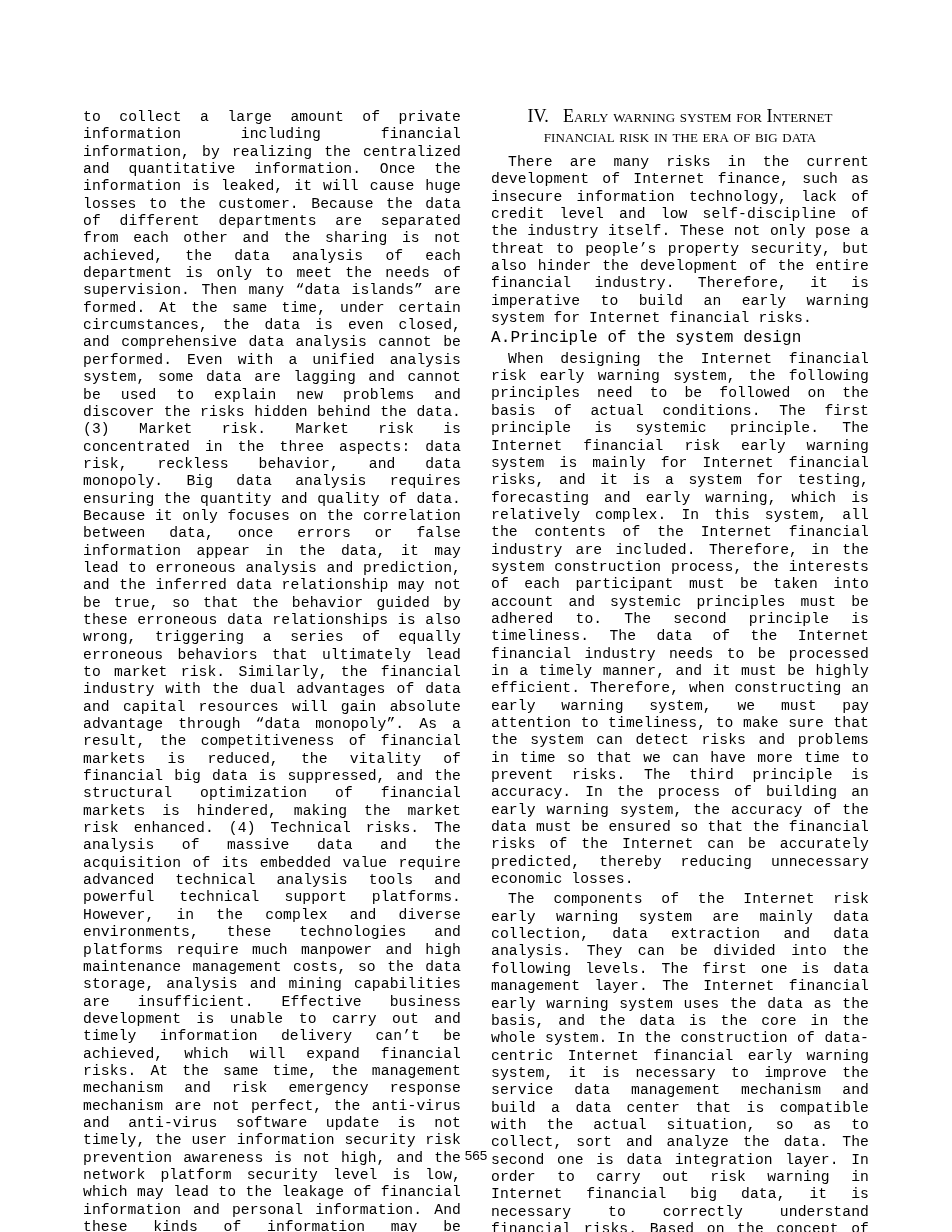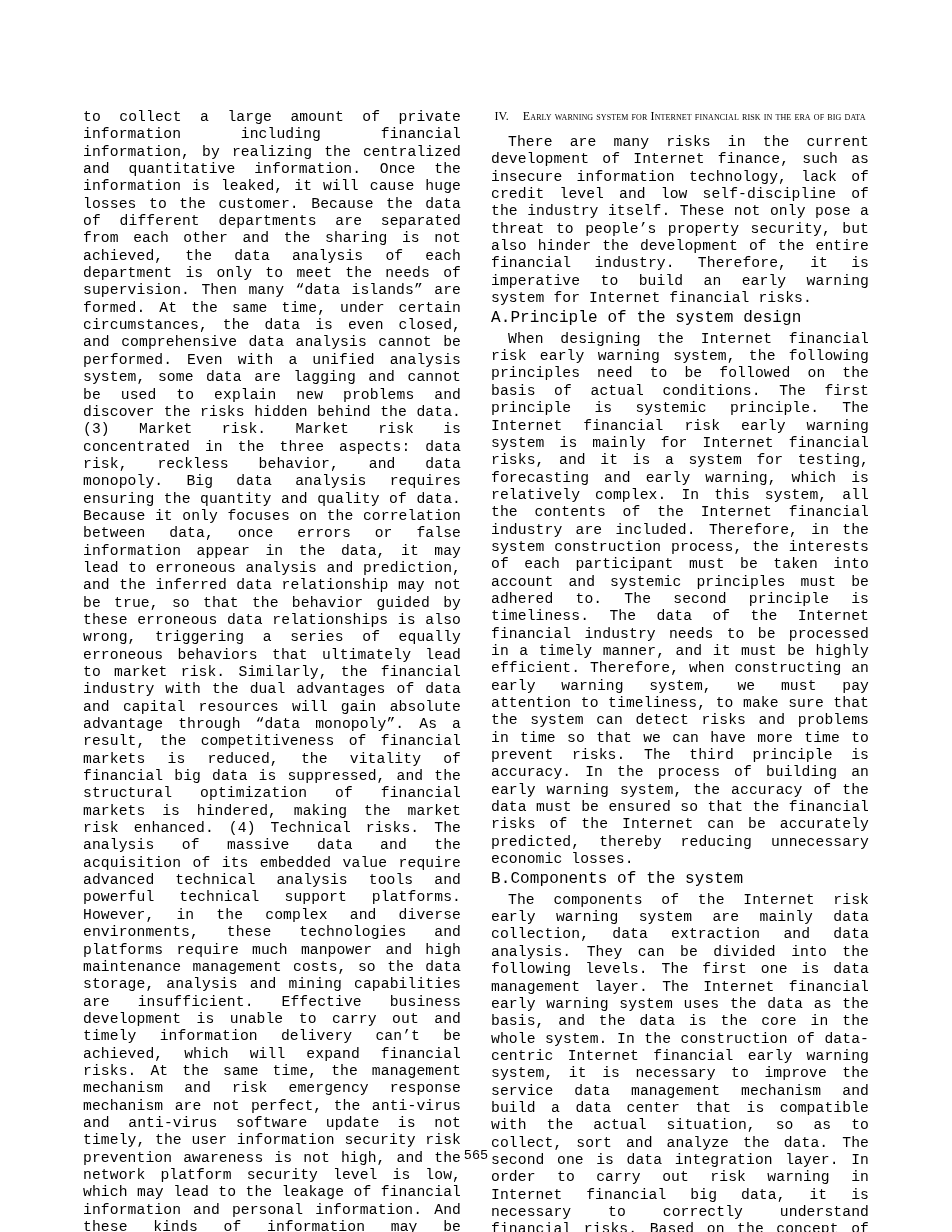--- a/index.html
+++ b/index.html
@@ -24,21 +24,21 @@
     line-height: 17.35px;
     text-align: justify;
     letter-spacing: 0.1px;
   }
   .column-left  { left: 80px; }
   .column-right { left: 488px; }
   .column p { margin: 3px; font-family: Liberation Mono, monospace; }
   .section-heading {
     text-align: center;
     font-variant: small-caps;
-    font-size: 12px;
+    font-size: 18px;
     line-height: 20px;
     margin: 0 6px 8px 6px;
   }
   .section-number {
     margin-right: 14px;
   }
   .subheading {
     font-size: 16px;
     line-height: 17.35px;
     text-align: left;
@@ -47,21 +47,21 @@
   .indent {
     text-indent: 17px;
   }
   .page-number {
     position: absolute;
     top: 1148px;
     left: 0;
     width: 100%;
     text-align: center;
     font-size: 13.5px;
-    font-family: Liberation Mono, monospace;
+    font-family: Liberation Sans, sans-serif;
   }
 </style>
 </head>
 <body>
 
 <div class="page">
 
   <div class="column column-left">
     <p>to collect a large amount of private information including financial information, by realizing the centralized and quantitative information. Once the information is leaked, it will cause huge losses to the customer. Because the data of different departments are separated from each other and the sharing is not achieved, the data analysis of each department is only to meet the needs of supervision. Then many “data islands” are formed. At the same time, under certain circumstances, the data is even closed, and comprehensive data analysis cannot be performed. Even with a unified analysis system, some data are lagging and cannot be used to explain new problems and discover the risks hidden behind the data. (3) Market risk. Market risk is concentrated in the three aspects: data risk, reckless behavior, and data monopoly. Big data analysis requires ensuring the quantity and quality of data. Because it only focuses on the correlation between data, once errors or false information appear in the data, it may lead to erroneous analysis and prediction, and the inferred data relationship may not be true, so that the behavior guided by these erroneous data relationships is also wrong, triggering a series of equally erroneous behaviors that ultimately lead to market risk. Similarly, the financial industry with the dual advantages of data and capital resources will gain absolute advantage through “data monopoly”. As a result, the competitiveness of financial markets is reduced, the vitality of financial big data is suppressed, and the structural optimization of financial markets is hindered, making the market risk enhanced. (4) Technical risks. The analysis of massive data and the acquisition of its embedded value require advanced technical analysis tools and powerful technical support platforms. However, in the complex and diverse environments, these technologies and platforms require much manpower and high maintenance management costs, so the data storage, analysis and mining capabilities are insufficient. Effective business development is unable to carry out and timely information delivery can’t be achieved, which will expand financial risks. At the same time, the management mechanism and risk emergency response mechanism are not perfect, the anti-virus and anti-virus software update is not timely, the user information security risk prevention awareness is not high, and the network platform security level is low, which may lead to the leakage of financial information and personal information. And these kinds of information may be intercepted and utilized by financial crimes, which may cause serious financial risks. (5) Legal risks. The financial management process under the Internet has accumulated a large amount of customer information resources. These resources have important potential commercial value. Once the information is acquired and utilized by criminals, it will cause various frauds. At the same time, the application of big data makes the business chain longer, and the complexity of data analysis increase. Besides, the legal system is imperfect, and the corresponding legal talents specialized in big data are lacking. As a result, the future development faces inevitable legal risks.</p>
   </div>
@@ -71,21 +71,20 @@
     <div class="section-heading">
       <span class="section-number">IV.</span><span>Early warning system for Internet financial risk in the era of big data</span>
     </div>
 
     <p class="indent">There are many risks in the current development of Internet finance, such as insecure information technology, lack of credit level and low self-discipline of the industry itself. These not only pose a threat to people’s property security, but also hinder the development of the entire financial industry. Therefore, it is imperative to build an early warning system for Internet financial risks.</p>
 
     <p class="subheading">A.Principle of the system design</p>
 
     <p class="indent">When designing the Internet financial risk early warning system, the following principles need to be followed on the basis of actual conditions. The first principle is systemic principle. The Internet financial risk early warning system is mainly for Internet financial risks, and it is a system for testing, forecasting and early warning, which is relatively complex. In this system, all the contents of the Internet financial industry are included. Therefore, in the system construction process, the interests of each participant must be taken into account and systemic principles must be adhered to. The second principle is timeliness. The data of the Internet financial industry needs to be processed in a timely manner, and it must be highly efficient. Therefore, when constructing an early warning system, we must pay attention to timeliness, to make sure that the system can detect risks and problems in time so that we can have more time to prevent risks. The third principle is accuracy. In the process of building an early warning system, the accuracy of the data must be ensured so that the financial risks of the Internet can be accurately predicted, thereby reducing unnecessary economic losses.</p>
 
-    <p class="subheading">B.Components of the system</p>
 
     <p class="indent">The components of the Internet risk early warning system are mainly data collection, data extraction and data analysis. They can be divided into the following levels. The first one is data management layer. The Internet financial early warning system uses the data as the basis, and the data is the core in the whole system. In the construction of data-centric Internet financial early warning system, it is necessary to improve the service data management mechanism and build a data center that is compatible with the actual situation, so as to collect, sort and analyze the data. The second one is data integration layer. In order to carry out risk warning in Internet financial big data, it is necessary to correctly understand financial risks. Based on the concept of financial risk, the demand is analyzed and determined, the data is re-integrated, and the corresponding data is extracted from the massive data. The third one is the data analysis layer. Data analysis is an effective way to conduct Internet financial risk management and control. Through the application of the data analysis system, it can play the statistical model and artificial intelligence related functions. The fourth one is the data result layer. The warning information obtained in data analysis layer must be combined with the management situation of the enterprise, and the industry background and operating environment</p>
 
   </div>
 
   <div class="page-number">565</div>
 
 </div>
 
 </body></html>

